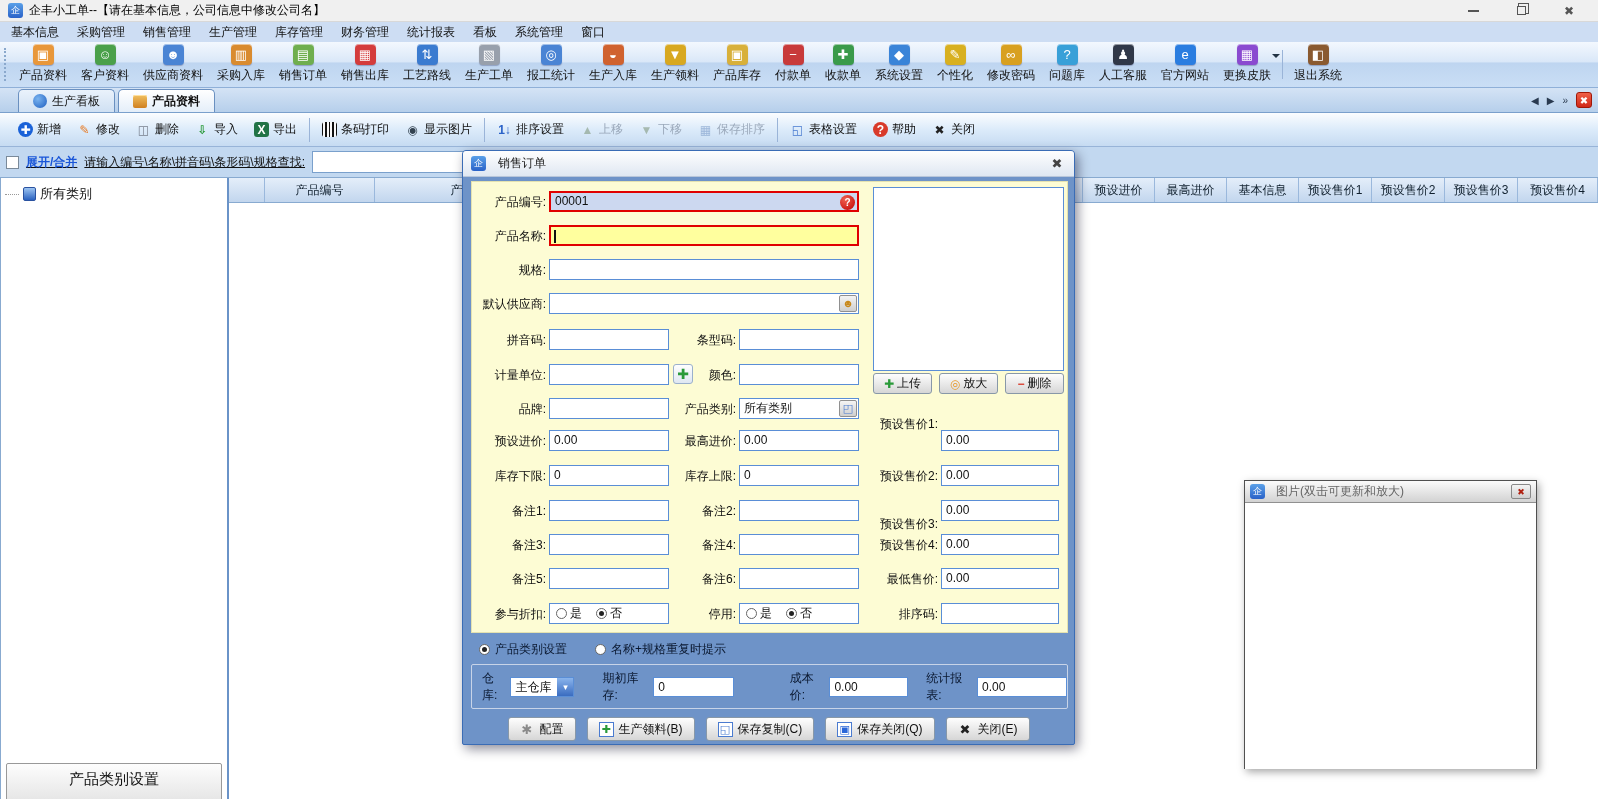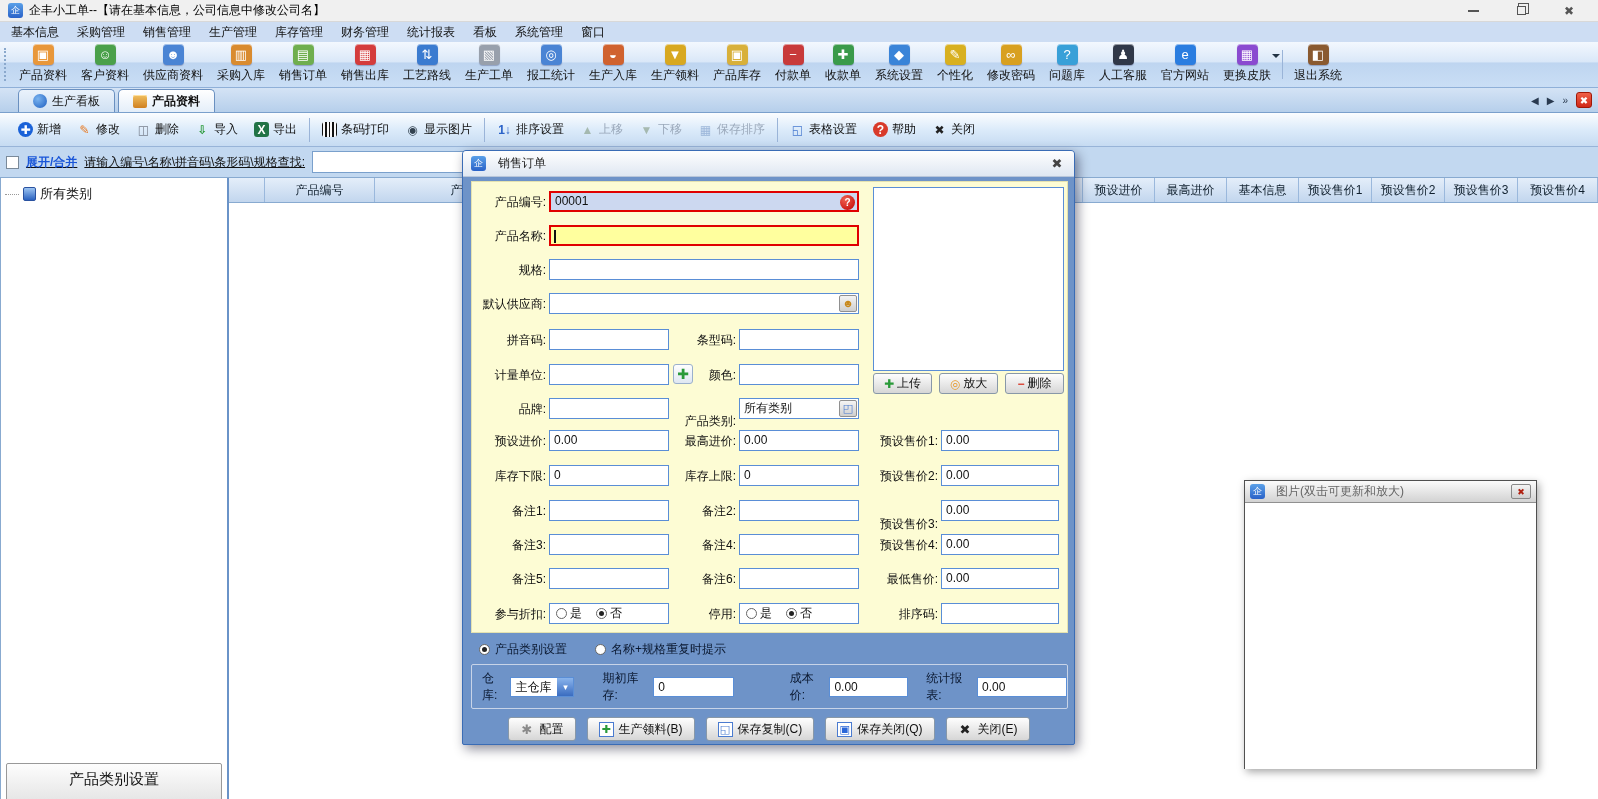--- a/index.html
+++ b/index.html
@@ -412,31 +412,31 @@
   <div class="inp" style="left:276px;top:178px;width:120px"></div>
 
   <span class="lbl" style="left:2px;top:213px;width:81px">计量单位:</span>
   <div class="inp" style="left:86px;top:213px;width:120px"></div>
   <span class="plus-btn" style="left:210px;top:213px">✚</span>
   <span class="lbl" style="left:232px;top:213px;width:41px">颜色:</span>
   <div class="inp" style="left:276px;top:213px;width:120px"></div>
 
   <span class="lbl" style="left:2px;top:247px;width:81px">品牌:</span>
   <div class="inp" style="left:86px;top:247px;width:120px"></div>
-  <span class="lbl" style="left:210px;top:259px;width:63px">产品类别:</span>
+  <span class="lbl" style="left:210px;top:247px;width:63px">产品类别:</span>
   <div class="inp" style="left:276px;top:247px;width:120px">
     <span>所有类别</span>
     <span class="mini-btn" style="color:#4a7bd0">◰</span>
   </div>
 
   <span class="lbl" style="left:2px;top:279px;width:81px">预设进价:</span>
   <div class="inp" style="left:86px;top:279px;width:120px">0.00</div>
   <span class="lbl" style="left:210px;top:279px;width:63px">最高进价:</span>
   <div class="inp" style="left:276px;top:279px;width:120px">0.00</div>
-  <span class="lbl" style="left:392px;top:279px;width:83px">预设售价1:</span>
+  <span class="lbl" style="left:392px;top:262px;width:83px">预设售价1:</span>
   <div class="inp" style="left:478px;top:279px;width:118px">0.00</div>
 
   <span class="lbl" style="left:2px;top:314px;width:81px">库存下限:</span>
   <div class="inp" style="left:86px;top:314px;width:120px">0</div>
   <span class="lbl" style="left:210px;top:314px;width:63px">库存上限:</span>
   <div class="inp" style="left:276px;top:314px;width:120px">0</div>
   <span class="lbl" style="left:392px;top:314px;width:83px">预设售价2:</span>
   <div class="inp" style="left:478px;top:314px;width:118px">0.00</div>
 
   <span class="lbl" style="left:2px;top:349px;width:81px">备注1:</span>

